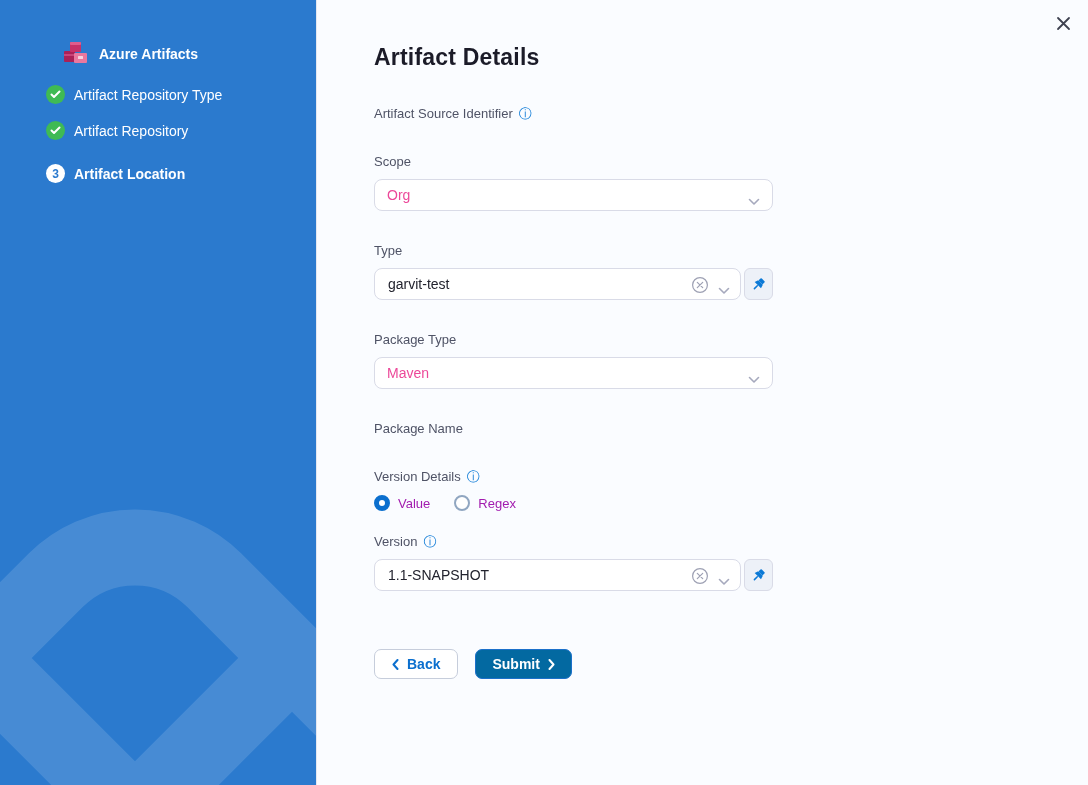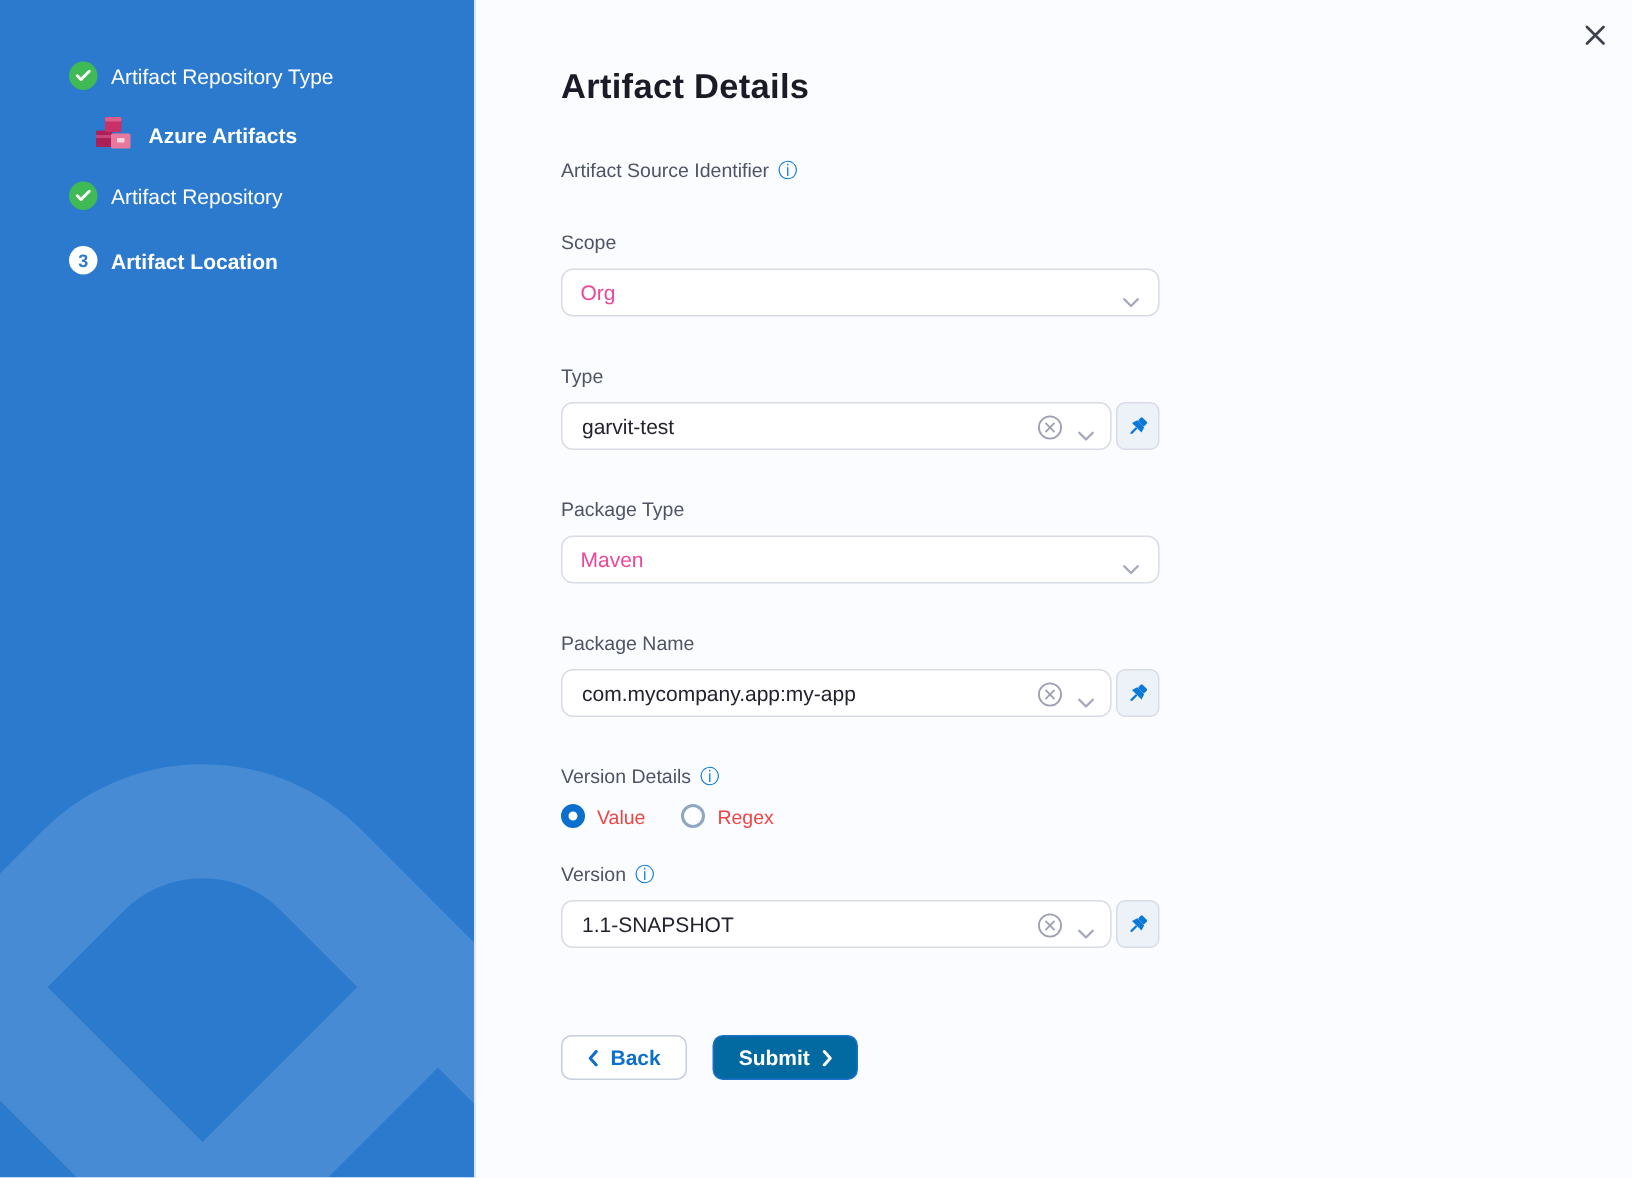--- a/index.html
+++ b/index.html
@@ -156,21 +156,21 @@
     display: flex; align-items: center; justify-content: center;
     cursor: pointer;
     flex: none;
   }
 
   .radio-row { display: flex; align-items: center; gap: 24px; margin-top: 10px; }
   .radio-opt { display: flex; align-items: center; gap: 8px; cursor: pointer; }
   .radio-dot { width: 16px; height: 16px; border-radius: 50%; background: #fff; flex: none; }
   .radio-dot.on  { border: 5px solid #0b6fce; }
   .radio-dot.off { border: 2px solid #90a6c1; }
-  .radio-label { font-size: 13px; color: #ef4444; }
+  .radio-label { font-size: 13px; color: #a21caf; }
 
   .btn-row { display: flex; align-items: center; gap: 17px; margin-top: 58px; }
   .btn {
     height: 30px;
     border-radius: 7px;
     font-family: "Liberation Sans", "DejaVu Sans", sans-serif;
     font-size: 14px;
     font-weight: 700;
     display: flex; align-items: center; gap: 8px;
     cursor: pointer;
@@ -185,42 +185,42 @@
     background: #0369a1;
     border: 1px solid #1b70ca;
     color: #ffffff;
     padding: 0 16px;
   }
 </style>
 </head>
 <body>
 
 <aside class="sidebar">
-
-  <div class="step-row s1">
-    <span class="check-circle">
-      <svg width="11" height="9" viewBox="0 0 11 9">
-          <path d="M1.5 4.5 L4 7 L9.5 1.5" fill="none" stroke="#ffffff" stroke-width="2" stroke-linecap="round" stroke-linejoin="round"></path>
-        </svg>
-    </span>
-    <span>Artifact Repository Type</span>
-  </div>
 
   <div class="step-row sub">
     <span class="azure-icon">
       <svg width="27" height="25" viewBox="0 0 27 25">
         <rect x="1" y="10" width="11" height="11" rx="1" fill="#aa2158"></rect>
         <rect x="1" y="13" width="11" height="2" fill="#c9447a"></rect>
         <rect x="7" y="1" width="11" height="10" rx="1" fill="#c73168"></rect>
         <rect x="7" y="1" width="11" height="3" rx="1" fill="#e05c8c"></rect>
         <rect x="11" y="12" width="13" height="10" rx="1" fill="#e9789f"></rect>
         <rect x="15" y="15" width="5" height="3" rx="0.5" fill="#f8d3e0"></rect>
       </svg>
     </span>
     <span>Azure Artifacts</span>
+  </div>
+
+  <div class="step-row s1">
+    <span class="check-circle">
+      <svg width="11" height="9" viewBox="0 0 11 9">
+          <path d="M1.5 4.5 L4 7 L9.5 1.5" fill="none" stroke="#ffffff" stroke-width="2" stroke-linecap="round" stroke-linejoin="round"></path>
+        </svg>
+    </span>
+    <span>Artifact Repository Type</span>
   </div>
 
   <div class="step-row s3">
     <span class="check-circle">
       <svg width="11" height="9" viewBox="0 0 11 9">
           <path d="M1.5 4.5 L4 7 L9.5 1.5" fill="none" stroke="#ffffff" stroke-width="2" stroke-linecap="round" stroke-linejoin="round"></path>
         </svg>
     </span>
     <span>Artifact Repository</span>
   </div>
@@ -313,45 +313,20 @@
               <polyline points="1.5,1.5 6,6 10.5,1.5" fill="none" stroke="#a6a9bd" stroke-width="1.6" stroke-linecap="round" stroke-linejoin="round"></polyline>
             </svg>
         </span>
       </div>
     </div>
 
     <div class="fg">
       <div class="label-row">
         <span class="field-label">Package Name</span>
       </div>
-      <div class="combo-row">
-        <div class="combo-box">
-          <span>com.mycompany.app:my-app</span>
-          <span class="clear">
-            <svg width="18" height="18" viewBox="0 0 18 18">
-                <circle cx="9" cy="9" r="7.4" fill="none" stroke="#9da0b3" stroke-width="1.2"></circle>
-                <path d="M6.3 6.3 L11.7 11.7 M11.7 6.3 L6.3 11.7" stroke="#9da0b3" stroke-width="1.2" stroke-linecap="round"></path>
-              </svg>
-          </span>
-          <span class="chev">
-            <svg width="12" height="8" viewBox="0 0 12 8">
-                <polyline points="1.5,1.5 6,6 10.5,1.5" fill="none" stroke="#a6a9bd" stroke-width="1.6" stroke-linecap="round" stroke-linejoin="round"></polyline>
-              </svg>
-          </span>
-        </div>
-        <button class="pin-btn">
-          <svg width="15" height="15" viewBox="0 0 16 16">
-            <g transform="rotate(45 8 8)" fill="#0b79d6">
-              <rect x="5" y="1" width="6" height="4" rx="1"></rect>
-              <path d="M4.5 5 h7 l1.3 4 h-9.6 z"></path>
-              <rect x="7.2" y="9" width="1.6" height="6" rx="0.8"></rect>
-            </g>
-          </svg>
-        </button>
-      </div>
     </div>
 
     <div class="fg fg-vd">
       <div class="label-row">
         <span class="field-label">Version Details</span>
         <span class="info-icon">ⓘ</span>
       </div>
       <div class="radio-row">
         <span class="radio-opt">
           <span class="radio-dot on"></span>

